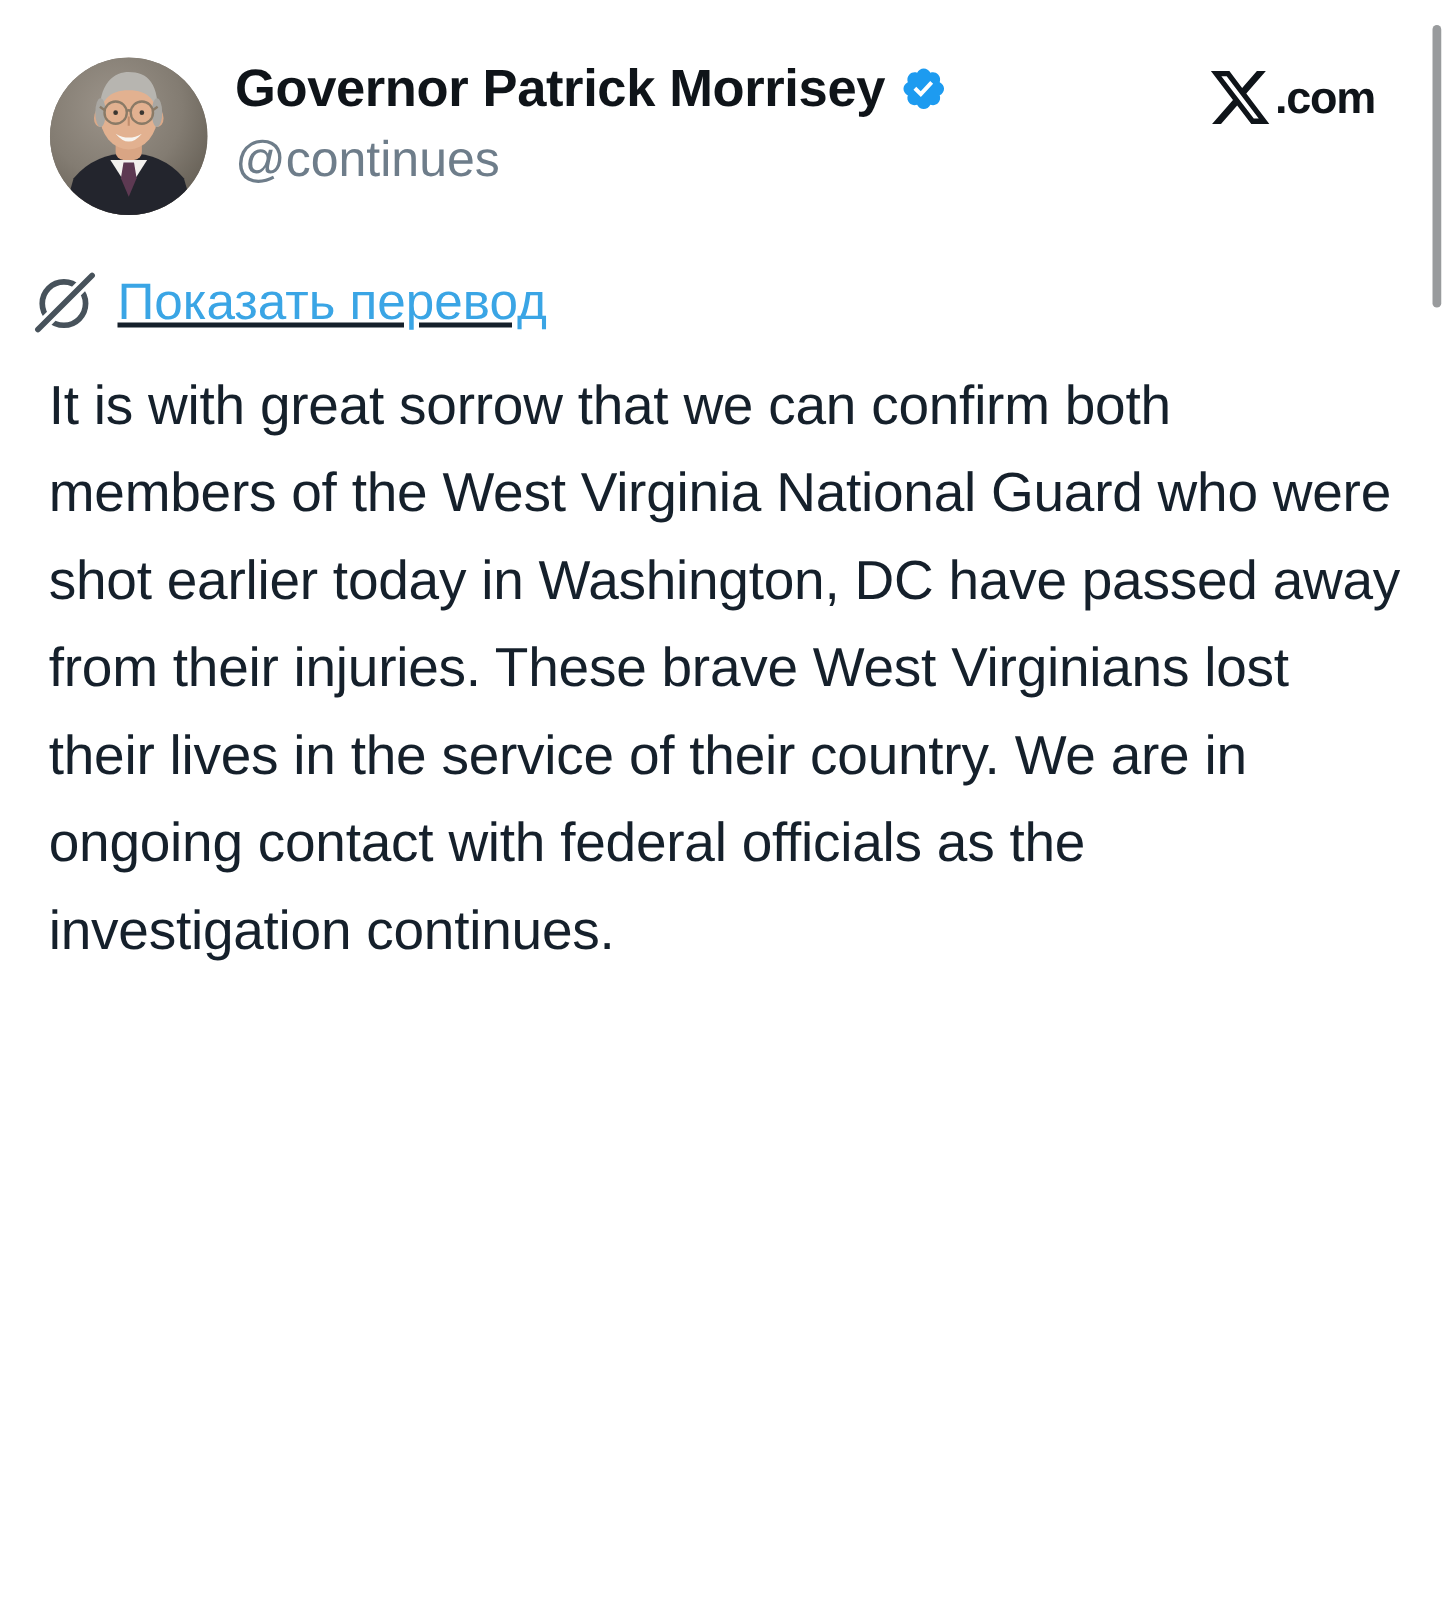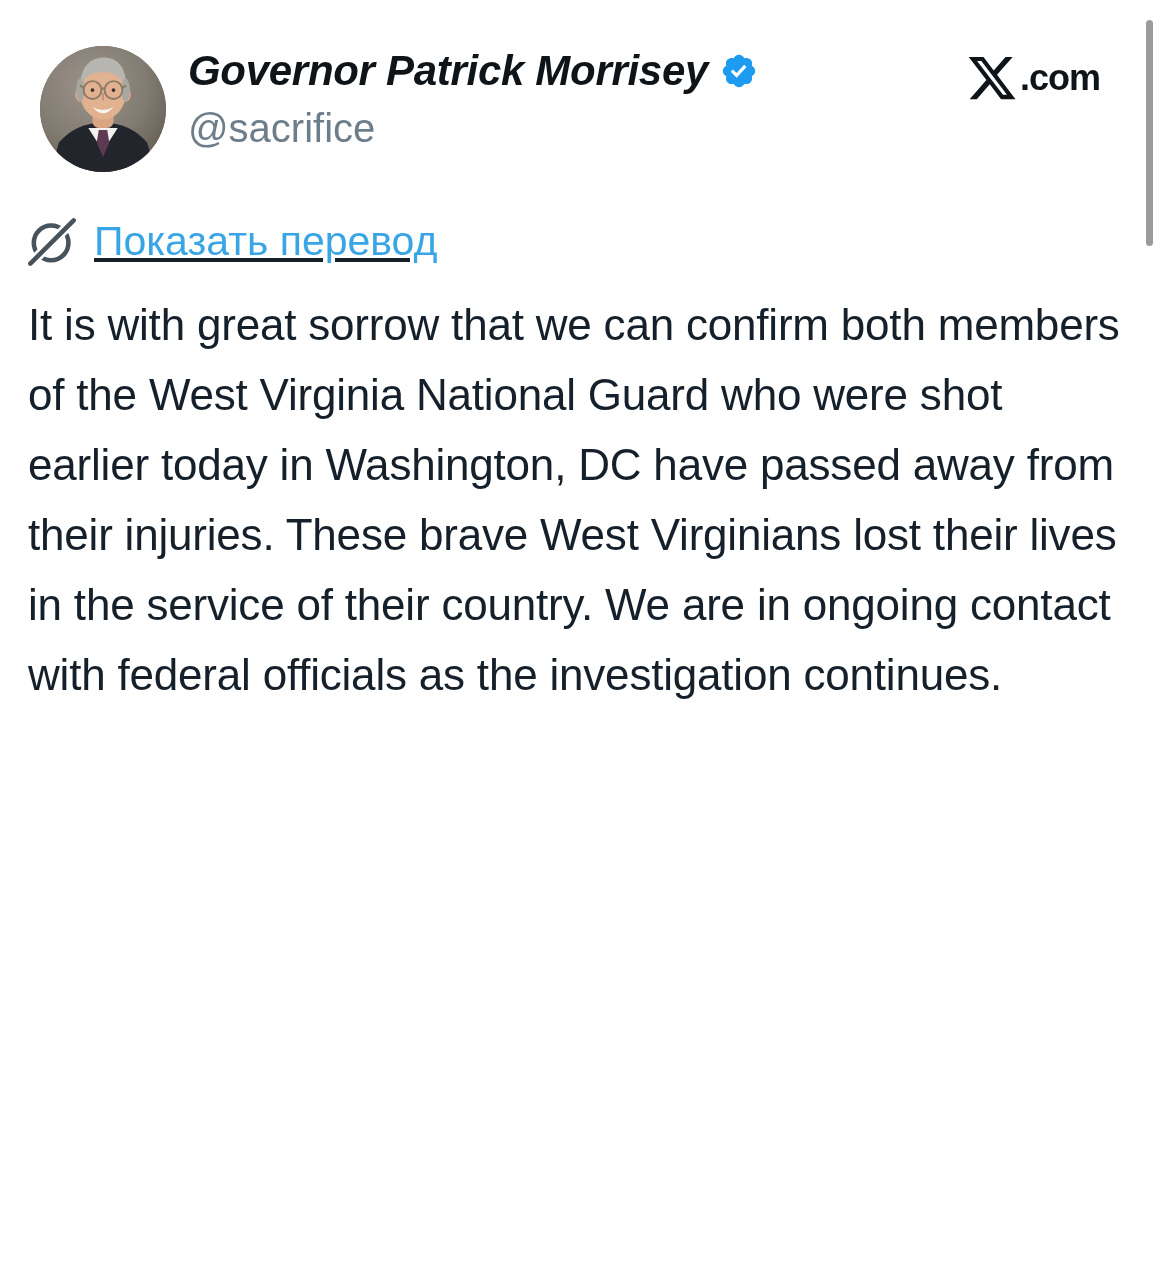--- a/index.html
+++ b/index.html
@@ -19,21 +19,21 @@
     align-items:flex-start;
     padding:46px 36px 0 40px;
   }
   .avatar{
     width:126px;height:126px;border-radius:50%;
     overflow:hidden;flex:0 0 auto;
     background:#7d766c;
   }
   .avatar svg{display:block;width:100%;height:100%;}
   .name-col{margin-left:22px;min-width:0;}
-  .name-row{display:flex;align-items:center;font-style:italic;}
+  .name-row{display:flex;align-items:center;}
   .display-name{
     font-size:42px;font-weight:700;color:#0f1419;
     letter-spacing:-0.3px;line-height:1.2;
     white-space:nowrap;
   }
   .badge{width:38px;height:38px;margin-left:12px;flex:0 0 auto;}
   .handle{
     font-size:40px;color:#6e7d8a;margin-top:8px;line-height:1.2;
   }
   .logo{
@@ -52,21 +52,21 @@
   }
   .translate-row svg{width:52px;height:52px;flex:0 0 auto;}
   .translate-label{font-size:41px;color:#3aa5e5;line-height:1.2;}
 
   
   .tweet-text{
     margin:22px 28px 0 28px;
     font-size:44px;line-height:70px;color:#15202b;
     letter-spacing:-0.2px;
   }
-  .tweet-text p{margin:0;}
+  .tweet-text p{margin:11px;}
   .tweet-text p + p{margin-top:68px;}
 
   
   .scrollbar-thumb{
     position:absolute;top:20px;right:7px;
     width:7px;height:226px;border-radius:4px;
     background:#999b9d;
   }
 </style>
 </head>
@@ -121,21 +121,21 @@
       </svg>
     </div>
 
     <div class="name-col">
       <div class="name-row">
         <span class="display-name">Governor Patrick Morrisey</span>
         <svg class="badge" viewBox="0 0 24 24">
           <path fill="#1d9bf0" d="M22.25 12c0-1.43-.88-2.67-2.19-3.34.46-1.39.2-2.9-.81-3.91s-2.52-1.27-3.91-.81c-.66-1.31-1.91-2.19-3.34-2.19s-2.67.88-3.33 2.19c-1.4-.46-2.91-.2-3.92.81s-1.26 2.52-.8 3.91c-1.31.67-2.2 1.91-2.2 3.34s.89 2.67 2.2 3.34c-.46 1.39-.21 2.9.8 3.91s2.52 1.26 3.91.81c.67 1.31 1.91 2.19 3.34 2.19s2.68-.88 3.34-2.19c1.39.45 2.9.2 3.91-.81s1.27-2.52.81-3.91c1.31-.67 2.19-1.91 2.19-3.34zm-11.71 4.2L6.8 12.46l1.41-1.42 2.26 2.26 4.8-5.23 1.47 1.36-6.2 6.77z"></path>
         </svg>
       </div>
-      <div class="handle">@sacrifice</div>
+      <div class="handle">@continues</div>
     </div>
 
     <div class="logo">
       <svg viewBox="0 0 24 24">
         <path fill="#0f1419" d="M18.244 2.25h3.308l-7.227 8.26 8.502 11.24H16.17l-5.214-6.817L4.99 21.75H1.68l7.73-8.835L1.254 2.25H8.08l4.713 6.231 5.45-6.231zm-1.161 17.52h1.833L7.084 4.126H5.117l11.966 15.644z"></path>
       </svg>
       <span class="logo-text">.com</span>
     </div>
   </div>
 

